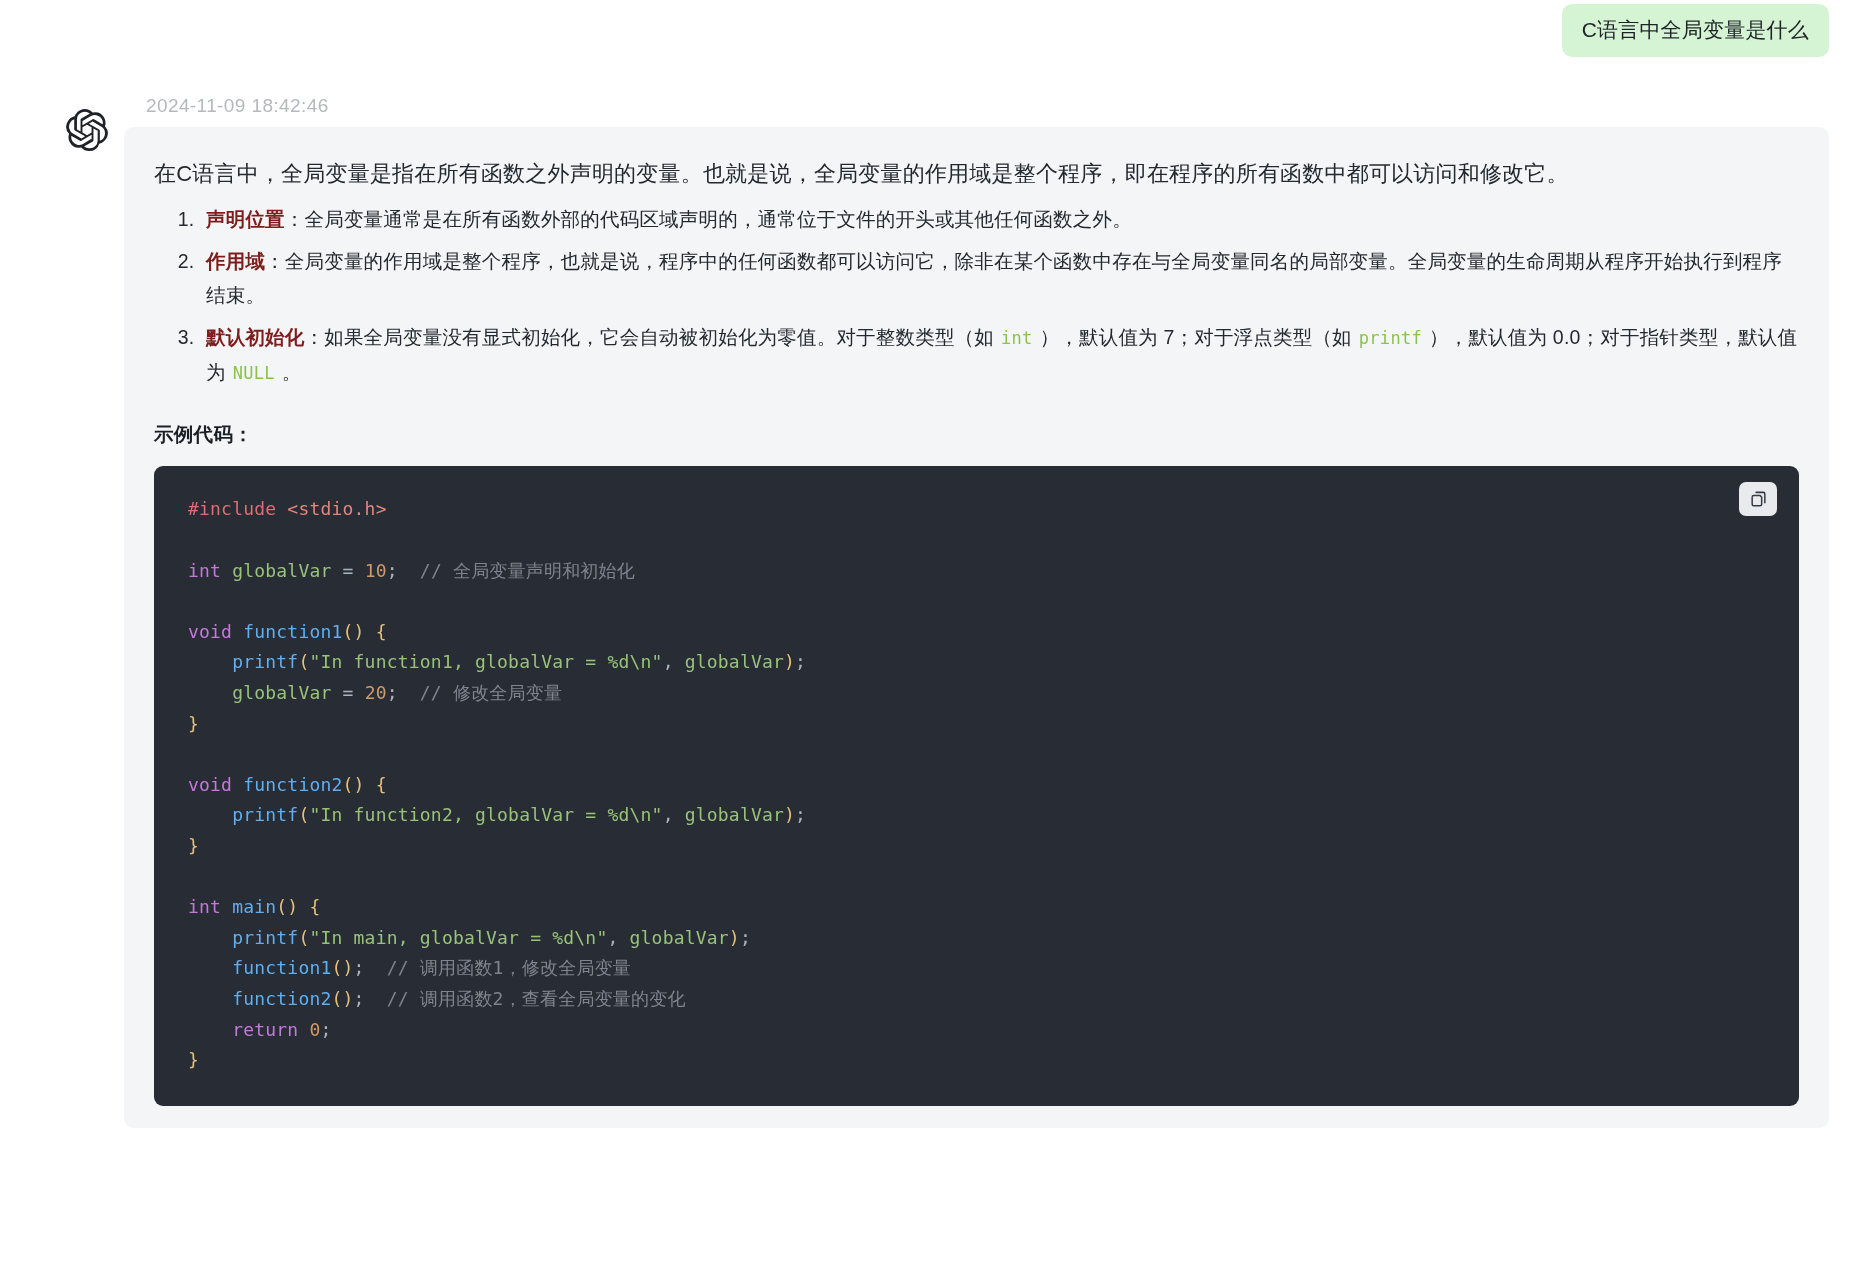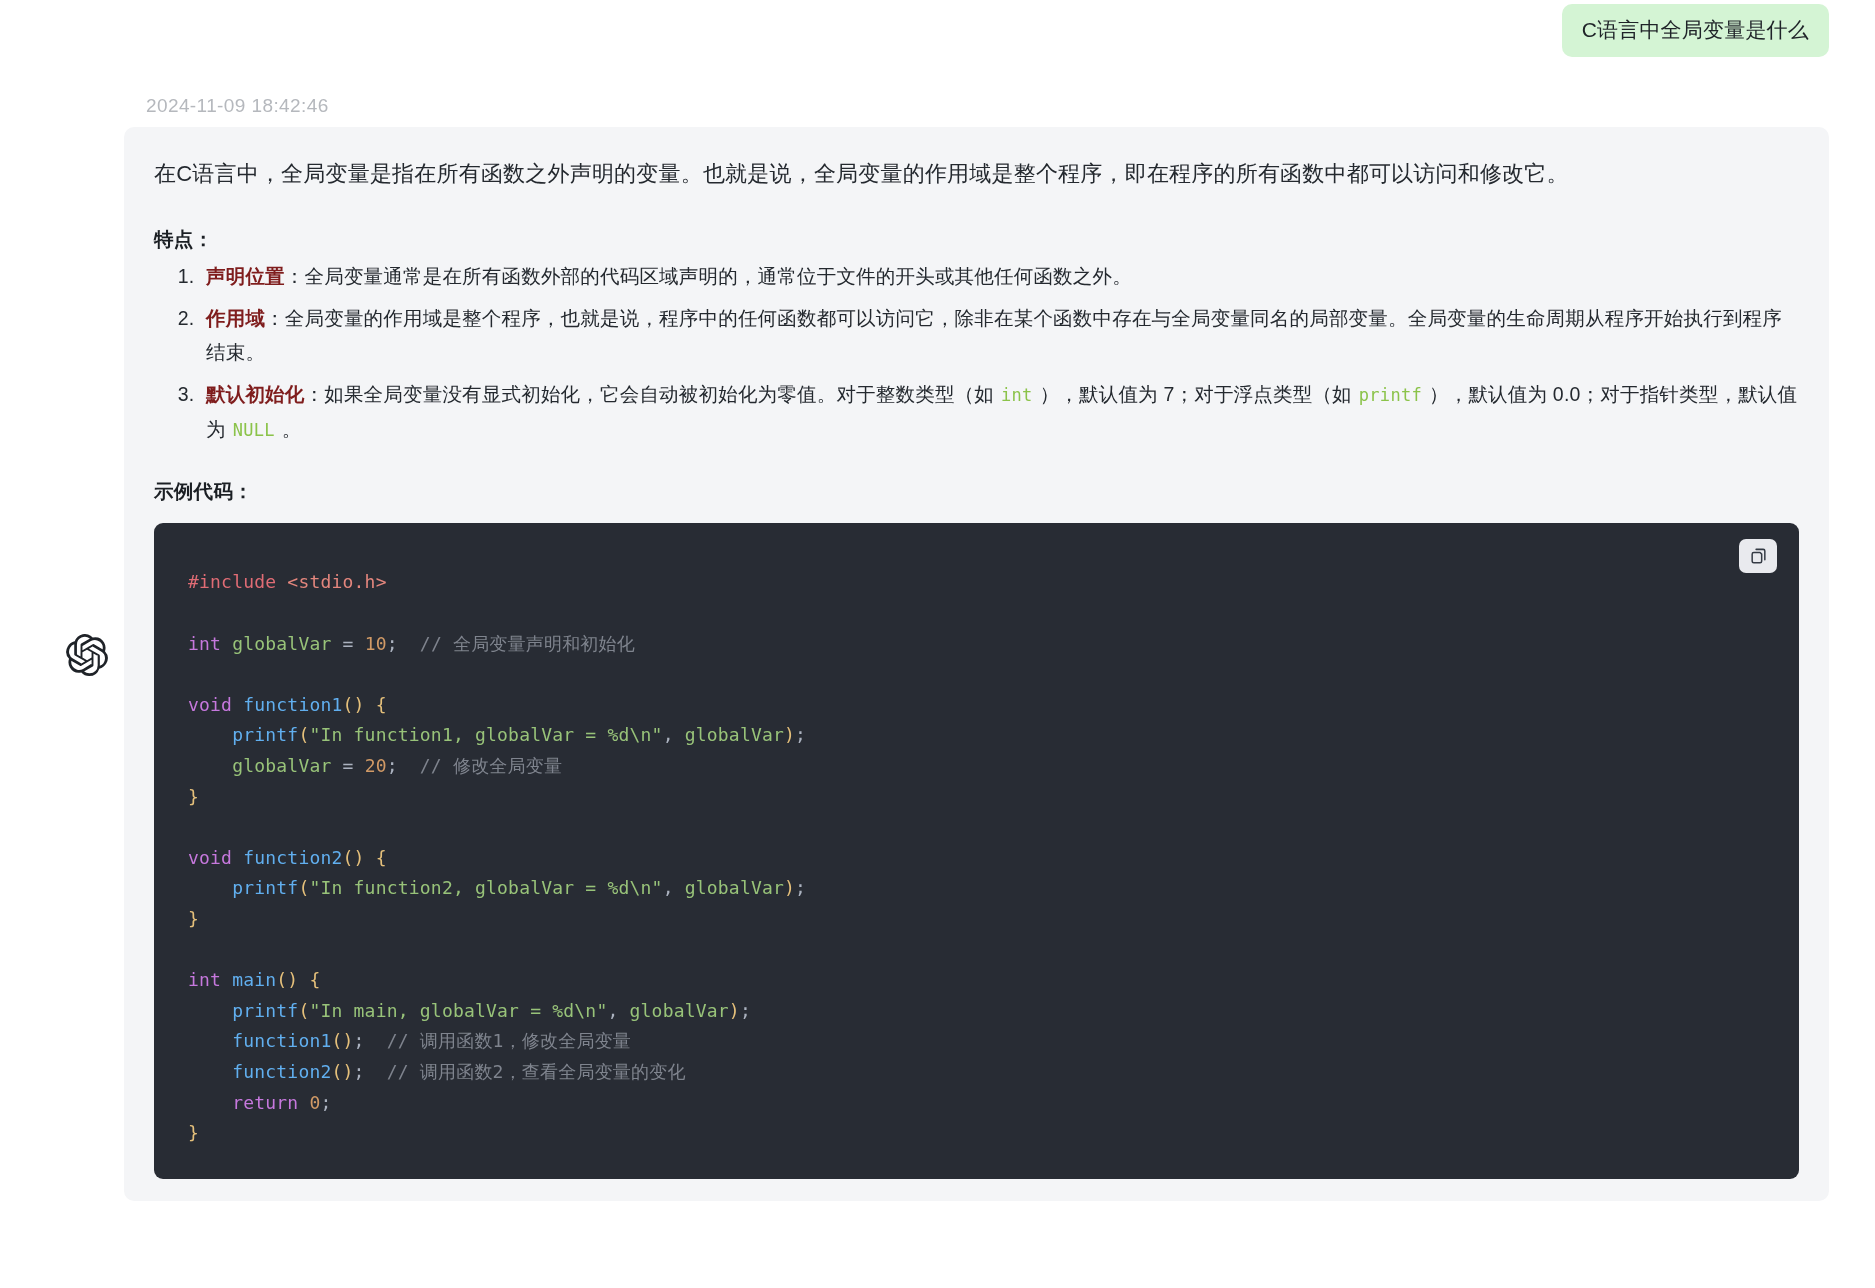--- a/index.html
+++ b/index.html
@@ -24,21 +24,21 @@
     padding: 11px 20px 13px 20px;
     font-size: 21px;
     line-height: 1.4;
     letter-spacing: .2px;
     max-width: 700px;
   }
 
   
   .assistant-row {
     display: flex;
-    align-items: center;
+    align-items: flex-start;
     padding: 38px 0 0 66px;
   }
   .avatar {
     width: 42px; height: 42px;
     flex: 0 0 42px;
     margin-top: 14px;
     margin-right: 16px;
   }
   .avatar svg { display: block; width: 42px; height: 42px; }
 
@@ -102,21 +102,21 @@
     font-weight: bold;
     color: #1b1f24;
     margin: 32px 0 9px 0;
     letter-spacing: .3px;
   }
   .code-wrap {
     position: relative;
     margin: 18px 0 0 0;
     background: #282c34;
     border-radius: 9px;
-    padding: 44px 0 30px 0;
+    padding: 28px 0 30px 0;
     overflow: hidden;
   }
   .copy-btn {
     position: absolute;
     top: 16px; right: 22px;
     width: 38px; height: 34px;
     background: #e9eaee;
     border-radius: 7px;
     display: flex; align-items: center; justify-content: center;
     cursor: pointer;
@@ -162,21 +162,20 @@
     </div>
 
     <div class="assistant-col">
 
       <div class="timestamp">2024-11-09 18:42:46</div>
 
       <div class="msg-card">
 
         <p class="para">在C语言中，全局变量是指在所有函数之外声明的变量。也就是说，全局变量的作用域是整个程序，即在程序的所有函数中都可以访问和修改它。</p>
 
-        <div class="sub-heading">特点：</div>
 
         <ol class="feature-list">
           <li>
             <span class="li-term">声明位置</span><span>：</span><span>全局变量通常是在所有函数外部的代码区域声明的，通常位于文件的开头或其他任何函数之外。</span>
           </li>
           <li>
             <span class="li-term">作用域</span><span>：</span><span>全局变量的作用域是整个程序，也就是说，程序中的任何函数都可以访问它，除非在某个函数中存在与全局变量同名的局部变量。全局变量的生命周期从程序开始执行到程序结束。</span>
           </li>
           <li>
             <span class="li-term">默认初始化</span><span>：</span><span>如果全局变量没有显式初始化，它会自动被初始化为零值。对于整数类型（如</span><code class="inline">int</code><span>），默认值为 7；对于浮点类型（如</span><code class="inline">printf</code><span>），默认值为 0.0；对于指针类型，默认值为</span><code class="inline">NULL</code><span>。</span>

